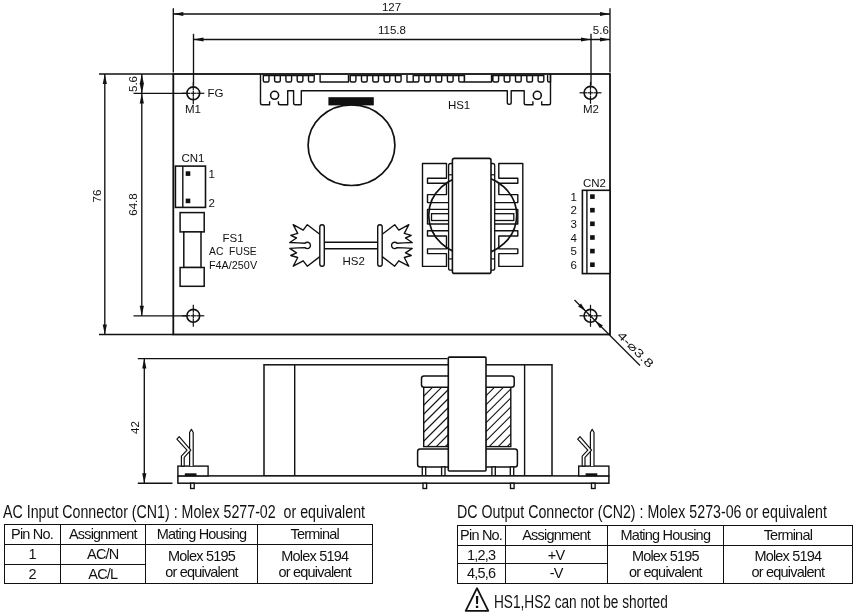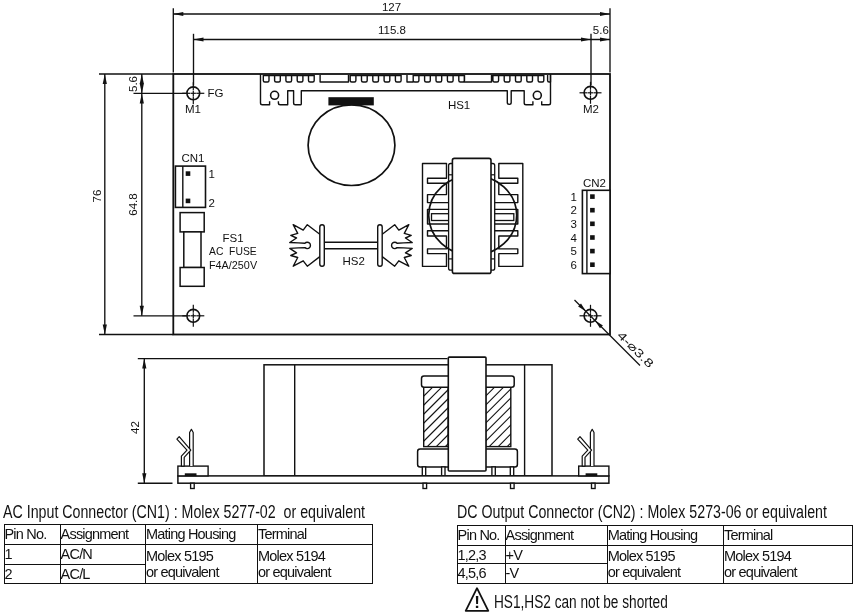--- a/index.html
+++ b/index.html
@@ -1,18 +1,18 @@
 <!DOCTYPE html>
 <html><head><meta charset="utf-8"><style>
 html,body{margin:0;padding:0;background:#fff;width:857px;height:613px;overflow:hidden}
 *{box-sizing:border-box}
 body{font-family:"Liberation Sans",sans-serif;color:#111;position:relative}
 .t{position:absolute;white-space:nowrap}
 table{border-collapse:collapse;position:absolute;table-layout:fixed}
-td{border:1.8px solid #111;text-align:left;padding:0;font-size:14.5px;line-height:16px;letter-spacing:-0.8px}
+td{border:1.8px solid #111;text-align:center;padding:0;font-size:14.5px;line-height:16px;letter-spacing:-0.8px}
 .ttl{position:absolute;white-space:nowrap;font-size:18px;transform:scaleX(0.79);transform-origin:0 0}
 </style></head><body>
 <svg width="857" height="613" viewBox="0 0 857 613" style="position:absolute;left:0;top:0" font-family="Liberation Sans, sans-serif">
 <rect x="173.3" y="74" width="436.7" height="260.5" fill="#fff" stroke="#111" stroke-width="1.8"></rect>
 <line x1="173.3" y1="8.2" x2="173.3" y2="72.5" stroke="#111" stroke-width="1.35"></line>
 <line x1="610" y1="8.2" x2="610" y2="72.5" stroke="#111" stroke-width="1.35"></line>
 <line x1="173.3" y1="14.0" x2="610" y2="14.0" stroke="#111" stroke-width="1.35"></line>
 <polygon points="173.3,14.0 183.3,16.1 183.3,11.9" fill="#111"></polygon>
 <polygon points="610.0,14.0 600.0,11.9 600.0,16.1" fill="#111"></polygon>
 <text x="391.5" y="11.4" font-size="11.5" text-anchor="middle" fill="#111">127</text>

